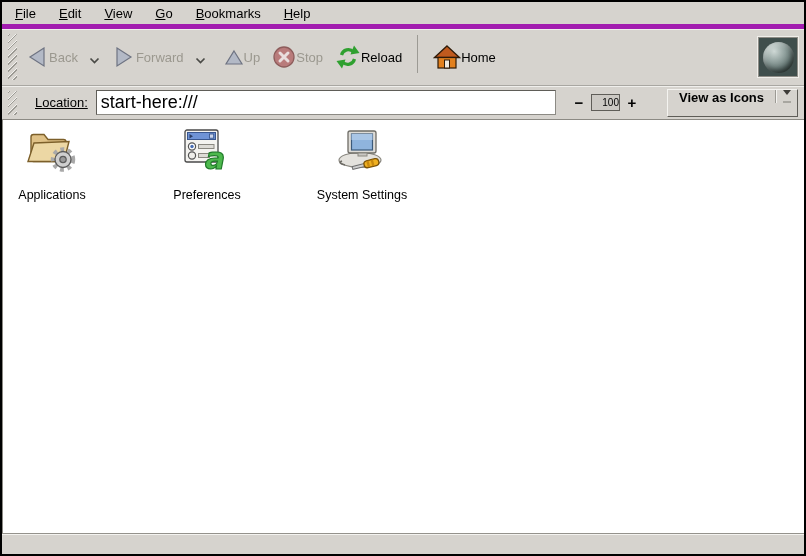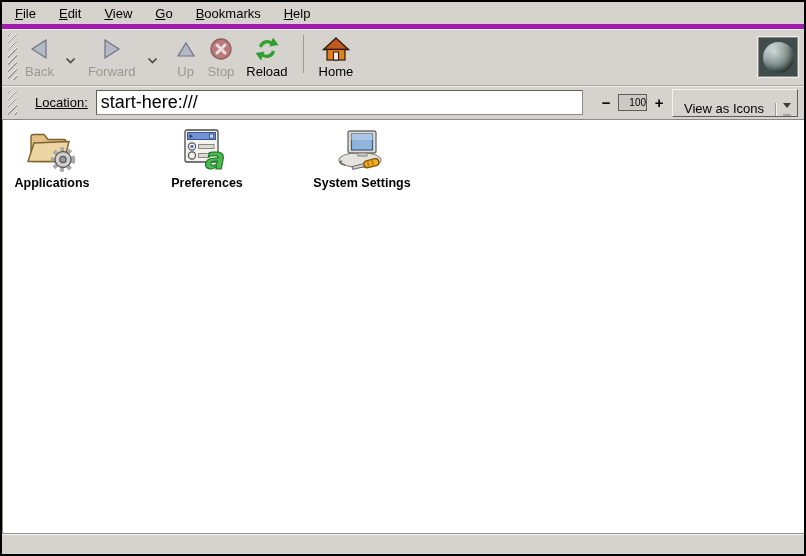--- a/index.html
+++ b/index.html
@@ -41,21 +41,21 @@
     flex: 0 0 auto;
     padding: 0 4px;
   }
   .grip {
     width: 9px; height: 46px; margin: 0 2px;
     background: repeating-linear-gradient(135deg,
       #f2f1ee 0px, #f2f1ee 1px, #9c9a94 1px, #9c9a94 2px, #d6d3ce 2px, #d6d3ce 5px);
     border-radius: 1px;
   }
   .tb-btn {
-    display: flex; flex-direction: column; align-items: center; justify-content: flex-end;
+    display: flex; align-items: center; justify-content: flex-end;
     height: 50px; padding: 2px 5px; border: 1px solid transparent; border-radius: 2px;
   }
   .tb-btn .ico { height: 28px; display: flex; align-items: center; justify-content: center; }
   .tb-label { font-size: 13px; color: #000; margin-top: 1px; }
   .tb-btn.disabled .tb-label { color: #9b988f; }
   .chev {
     width: 22px; height: 50px; display: flex; align-items: flex-end; justify-content: center;
     padding-bottom: 18px;
   }
   .tb-sep { width: 1px; height: 38px; background: #9c9a94; margin: 0 9px 6px 9px; }
@@ -97,26 +97,27 @@
     width: 18px; text-align: center; cursor: default;
   }
   .zoom-out { margin-left: 14px; }
   .zoom-level {
     width: 29px; height: 17px; line-height: 15px;
     border: 1px solid #5f5d58; background: #ccc9c4;
     font-size: 10px; text-align: right; color: #000;
     margin: 0 3px;
   }
   .view-dropdown {
-    margin-left: 4px; height: 28px;
-    display: flex; align-items: flex-end;
+    margin-left: 26px; height: 28px;
+    display: flex; align-items: flex-start;
     background: #d6d3ce;
     border: 1px solid #5f5d58;
     border-top-color: #f4f3f0; border-left-color: #f4f3f0;
     box-shadow: 1px 1px 0 #8c8a84 inset 0 0 0 transparent;
+    font-weight: bold;
   }
   .view-dropdown .vd-text {
     font-size: 13px; color: #000; padding: 0 11px;
     display: flex; align-items: center;
   }
   .view-dropdown .vd-arrow {
     width: 22px; display: flex; flex-direction: column; align-items: center; justify-content: center;
     border-left: 1px solid #9c9a94;
     box-shadow: 1px 0 0 #f4f3f0 inset;
   }
@@ -126,21 +127,21 @@
   
   .content {
     flex: 1; background: #fff; position: relative;
     border-left: 1px solid #8c8a84;
   }
   .icon-item {
     position: absolute; top: 6px;
     display: flex; flex-direction: column; align-items: center;
   }
   .icon-item .big-ico { height: 47px; display: flex; align-items: flex-end; justify-content: center; }
-  .icon-label { font-size: 12.5px; color: #000; margin-top: 3px; white-space: nowrap; font-weight: bold; }
+  .icon-label { font-size: 12.5px; color: #000; margin-top: 15px; white-space: nowrap; }
   .item-applications { left: 3px;  width: 92px; }
   .item-preferences  { left: 158px; width: 92px; }
   .item-system       { left: 305px; width: 108px; }
 
   
   .statusbar {
     height: 21px; flex: 0 0 auto;
     background: #d6d3ce;
     border-top: 1px solid #94928c;
     box-shadow: inset 0 1px 0 #f4f3f0;

